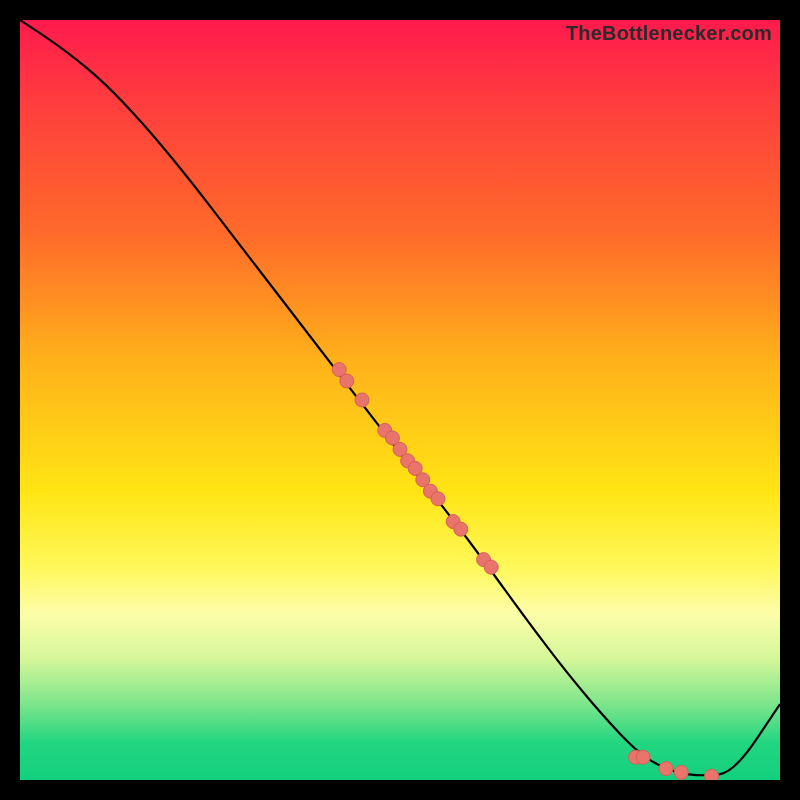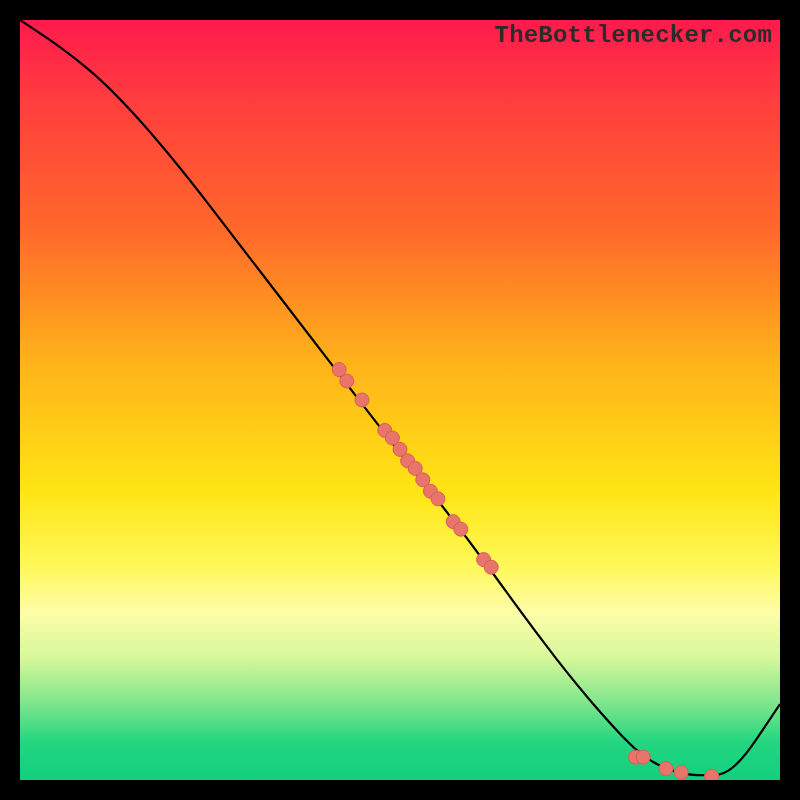--- a/index.html
+++ b/index.html
@@ -27,25 +27,24 @@
       #fdfda8 78%,
       #d6f79a 84%,
       #7de58b 90%,
       #23d680 95%,
       #12cf7e 100%);
   }
   .watermark {
     position: absolute;
     top: 2px;
     right: 8px;
-    font-size: 24px;
+    font-size: 20px;
     font-weight: 600;
     color: #2b2b2b;
     letter-spacing: 0.2px;
-    font-family: Liberation Mono, monospace;
   }
   svg.plot {
     position: absolute;
     left: 0;
     top: 0;
     width: 760px;
     height: 760px;
   }
   .curve {
     fill: none;

